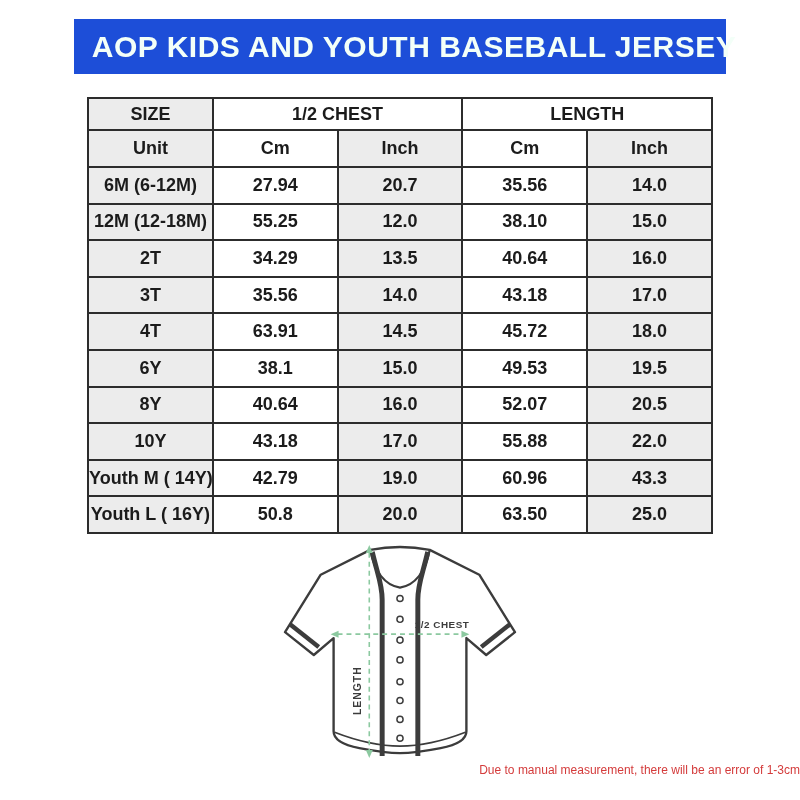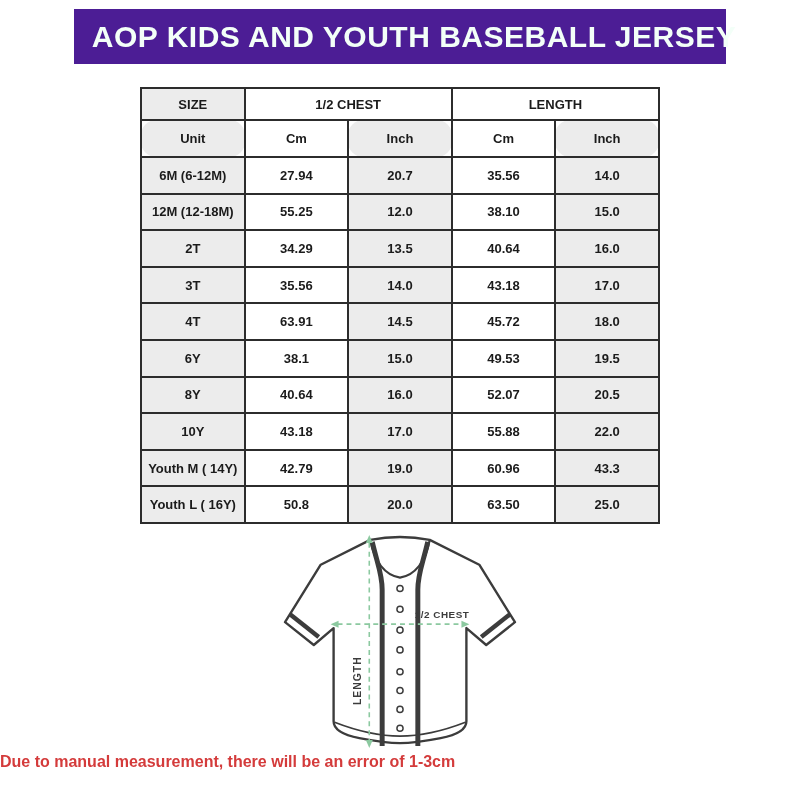--- a/index.html
+++ b/index.html
@@ -1,52 +1,52 @@
 <!DOCTYPE html>
 <html><head>
 <meta charset="utf-8">
 <style>
   * { margin:0; padding:0; box-sizing:border-box; }
   html,body { width:800px; height:800px; background:#ffffff; overflow:hidden;
               font-family:"Liberation Sans", sans-serif; }
 
   .banner {
-    width:652px; height:55px; margin:9px auto 0;
-    background:#4c1d95;
+    width:652px; height:55px; margin:19px auto 0;
+    background:#1d4ed8;
     display:flex; align-items:center; justify-content:center;padding-left:28px;
   }
   .banner span {
     color:#f3fff8; font-size:30px; font-weight:800; letter-spacing:0.5px;
     white-space:nowrap;
   }
 
   table.size-chart {
-    width:520px; margin:23px auto 0;
+    width:626px; margin:23px auto 0;
     border-collapse:collapse; table-layout:fixed;
-    font-size:13px; font-weight:700; color:#1b1b1b; text-align:center;
+    font-size:18px; font-weight:700; color:#1b1b1b; text-align:center;
   }
   table.size-chart th, table.size-chart td {
     border:2px solid #2c2c2c; padding:0; height:36.6px;
     font-weight:700; overflow:hidden; white-space:nowrap;
   }
   table.size-chart tr.group-row th { height:32px; }
-  table.size-chart tr.unit-row th { height:37px;border-radius:15px; }
+  table.size-chart tr.unit-row th { height:37px; }
   .c0 { background:#ececec; }
   .c1 { background:#ffffff; }
   .c2 { background:#ececec; }
   .c3 { background:#ffffff; }
   .c4 { background:#ececec; }
   .gh-white { background:#ffffff; }
 
   .jersey-wrap { width:250px; margin:8px auto 0; }
   svg { display:block; }
 
   .note {
-    margin-top:1px; text-align:left;
-    color:#d43b3b; font-size:16px; font-weight:700;
+    margin-top:1px; text-align:right;
+    color:#d43b3b; font-size:12px; font-weight:400;
   }
 </style>
 </head>
 <body>
 
 <div class="banner">
   <span>AOP KIDS AND YOUTH BASEBALL JERSEY</span>
 </div>
 
 <table class="size-chart">

